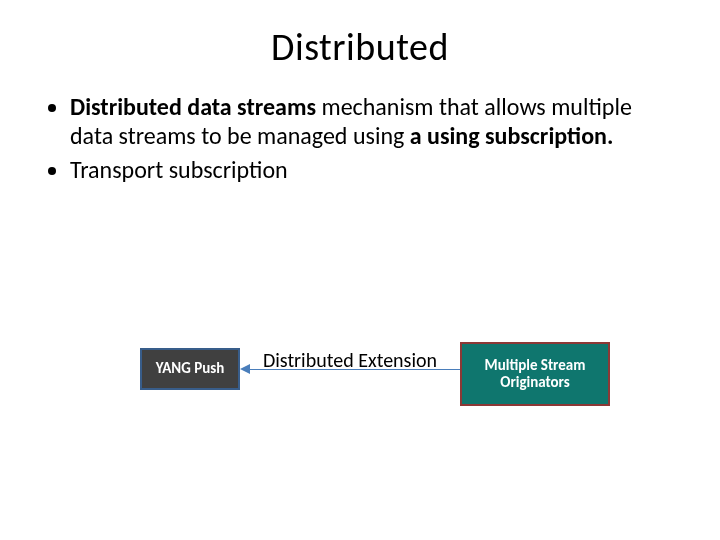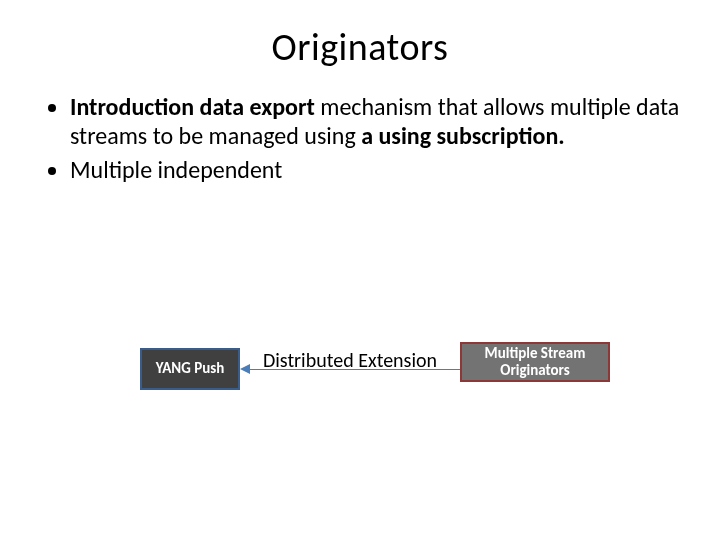--- a/index.html
+++ b/index.html
@@ -65,22 +65,22 @@
     top: 18px;
     width: 100px;
     height: 42px;
     background: #404040;
     border: 2px solid #385d8a;
   }
   .box-right {
     left: 460px;
     top: 12px;
     width: 150px;
-    height: 40px;
-    background: #737373;
+    height: 64px;
+    background: #0f766e;
     border: 2px solid #8c3836;
   }
   .arrow-wrap {
     position: absolute;
     left: 240px;
     top: 18px;
     width: 220px;
     height: 42px;
   }
   .arrow-line {
@@ -111,26 +111,26 @@
     font-size: 20px;
     font-weight: 400;
     color: #000;
   }
 </style>
 </head>
 <body>
 
 <div class="slide">
 
-  <div class="title">Originators</div>
+  <div class="title">Distributed</div>
 
   <div class="body">
     <ul>
-      <li><span class="bold">Introduction data export</span><span> mechanism that allows multiple data streams to be managed using </span><span class="bold">a using subscription.</span></li>
-      <li><span>Multiple independent</span></li>
+      <li><span class="bold">Distributed data streams</span><span> mechanism that allows multiple data streams to be managed using </span><span class="bold">a using subscription.</span></li>
+      <li><span>Transport subscription</span></li>
     </ul>
   </div>
 
   <div class="diagram">
     <div class="box box-left">YANG Push</div>
 
     <div class="arrow-wrap">
       <div class="arrow-label">Distributed Extension</div>
       <div class="arrow-line"></div>
       <div class="arrow-head"></div>

